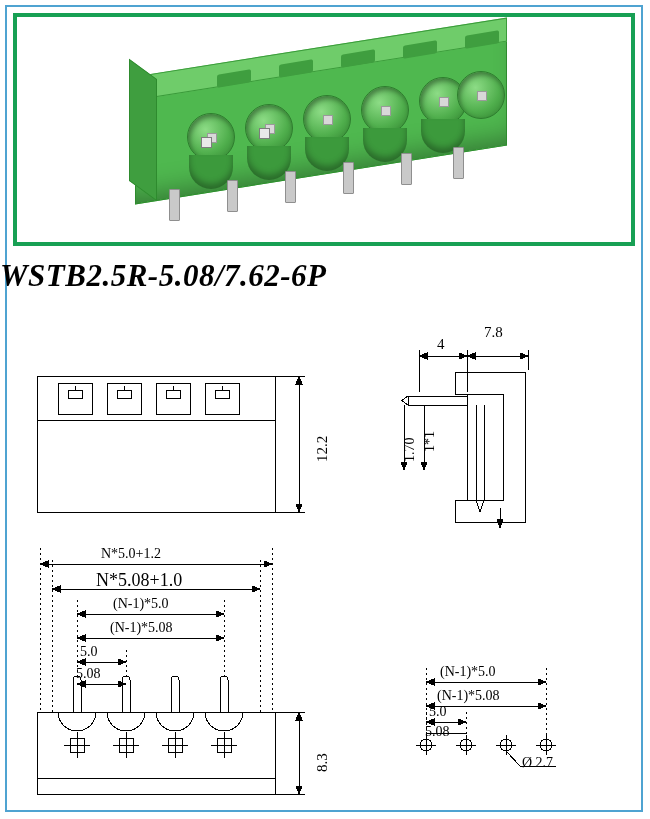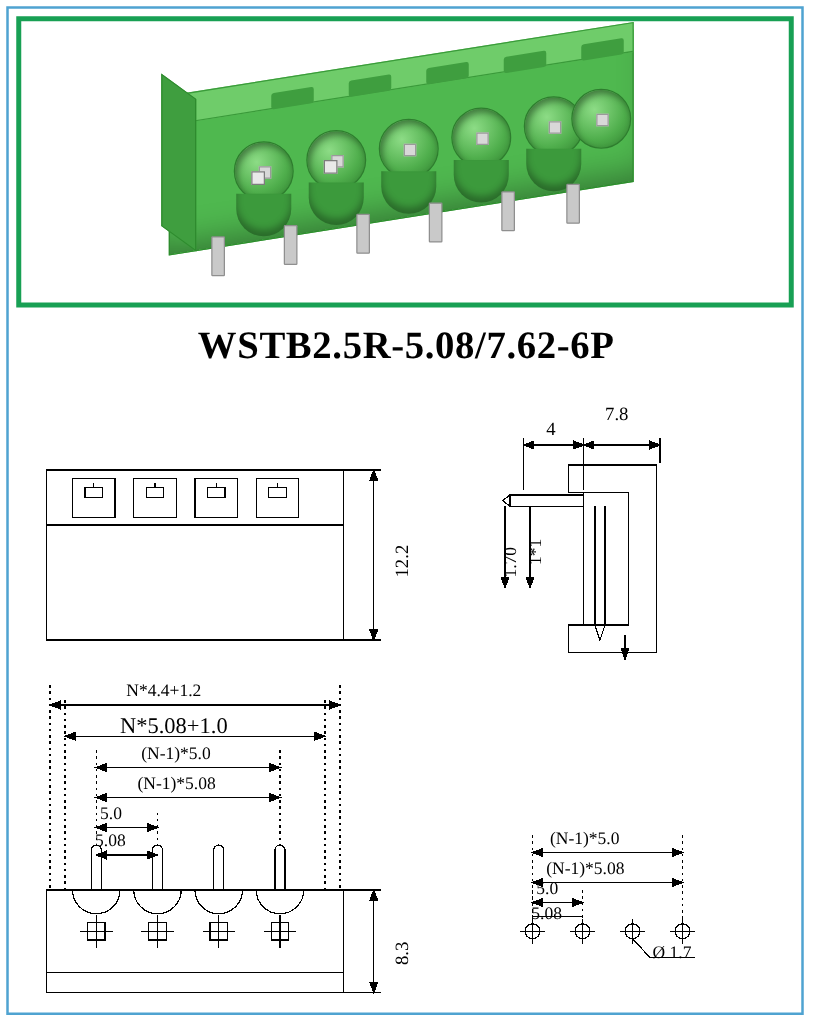--- a/index.html
+++ b/index.html
@@ -59,23 +59,23 @@
   }
   .leg{
     position:absolute;width:9px;height:30px;background:#c9c9c9;
     border:1px solid #8f8f8f;border-radius:1px;
   }
   .screwhole{
     position:absolute;width:9px;height:9px;background:#e9e9e9;border:1px solid #7d7d7d;
   }
   
   .title{
-    position:absolute;left:0;top:258px;width:650px;text-align:center;
+    position:absolute;left:0;top:258px;width:650px;text-align:left;
     font-family:"Liberation Serif", serif;font-weight:bold;font-size:31px;
-    letter-spacing:.5px;color:#000;
+    letter-spacing:.5px;color:#000;font-style:italic;
   }
   
   .svg-wrap{position:absolute;left:0;top:0;width:650px;height:819px;pointer-events:none;}
   .lbl{
     position:absolute;font-family:"Liberation Serif", serif;font-size:13px;color:#000;
     white-space:nowrap;
   }
   .lbl.v{
     transform:rotate(-90deg);transform-origin:left top;
   }
@@ -313,25 +313,25 @@
   </g>
 </svg>
 
 <div class="lbl v" style="left:314px;top:462px;font-size:15px;">12.2</div>
 
 <div class="lbl" style="left:437px;top:336px;font-size:15px;">4</div>
 <div class="lbl" style="left:484px;top:324px;font-size:15px;">7.8</div>
 <div class="lbl v" style="left:402px;top:462px;font-size:14px;">1.70</div>
 <div class="lbl v" style="left:422px;top:452px;font-size:14px;">1*1</div>
 
-<div class="lbl" style="left:101px;top:546px;font-size:14px;">N*4.4+1.2</div>
+<div class="lbl" style="left:101px;top:546px;font-size:14px;">N*5.0+1.2</div>
 <div class="lbl" style="left:96px;top:570px;font-size:18px;">N*5.08+1.0</div>
 <div class="lbl" style="left:113px;top:596px;font-size:14px;">(N-1)*5.0</div>
 <div class="lbl" style="left:110px;top:620px;font-size:14px;">(N-1)*5.08</div>
 <div class="lbl" style="left:80px;top:644px;font-size:14px;">5.0</div>
 <div class="lbl" style="left:76px;top:666px;font-size:14px;">5.08</div>
 <div class="lbl v" style="left:314px;top:772px;font-size:15px;">8.3</div>
 
 <div class="lbl" style="left:440px;top:664px;font-size:14px;">(N-1)*5.0</div>
 <div class="lbl" style="left:437px;top:688px;font-size:14px;">(N-1)*5.08</div>
 <div class="lbl" style="left:429px;top:704px;font-size:14px;">5.0</div>
 <div class="lbl" style="left:425px;top:724px;font-size:14px;">5.08</div>
-<div class="lbl" style="left:522px;top:755px;font-size:14px;">Ø 1.7</div>
+<div class="lbl" style="left:522px;top:755px;font-size:14px;">Ø 2.7</div>
 
 </body></html>

